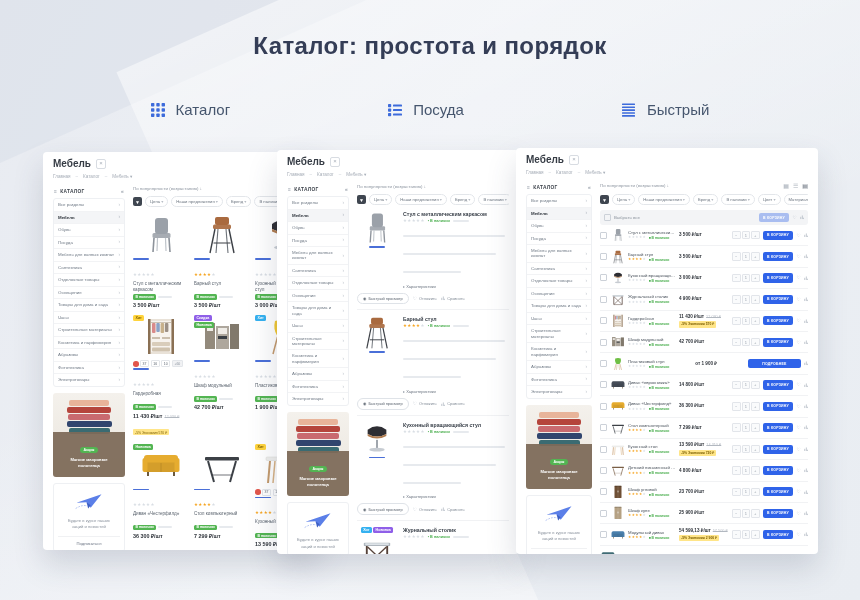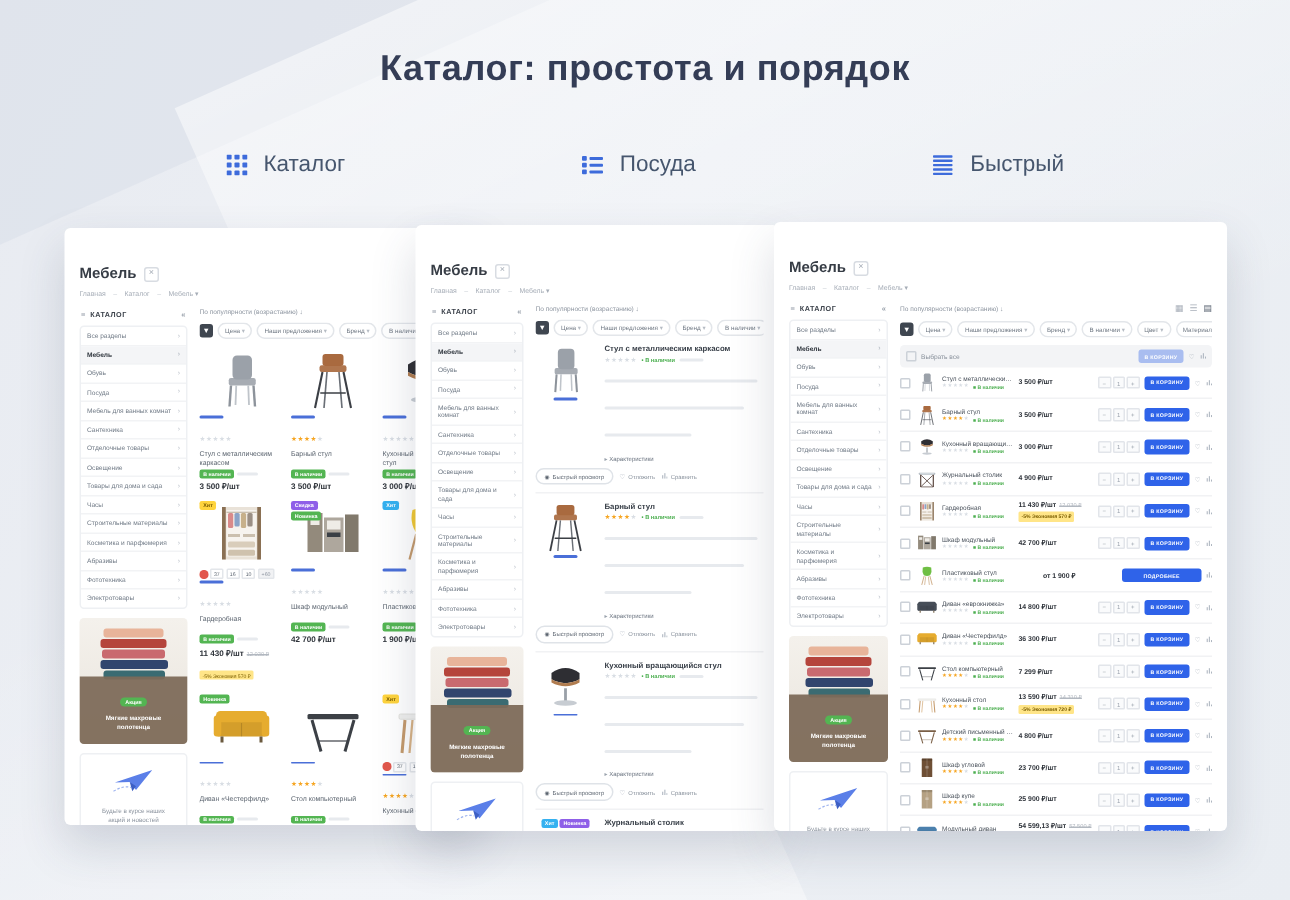--- a/index.html
+++ b/index.html
@@ -16,21 +16,21 @@
   .modes{position:absolute;top:101px;left:0;width:100%;display:flex;justify-content:center;gap:158px}
   .mode{display:flex;align-items:center;gap:11px;font-size:15px;color:#46566e;cursor:pointer}
   .mode-ico{color:#3d6bdb;display:flex}
 
   
   .card{position:absolute;background:#fff;border-radius:4px;overflow:hidden;
         box-shadow:0 14px 30px rgba(55,65,95,.18)}
   .card-tiles{left:43px;top:152px;width:278px;height:398px;z-index:1}
   .card-list{left:277px;top:150px;width:242px;height:404px;z-index:2}
   .card-table{left:516px;top:148px;width:302px;height:406px;z-index:3}
-  .cin{padding:25px 10px 0}
+  .cin{padding:6px 10px 0}
   .chead{display:flex;align-items:center;gap:5px}
   .ctitle{font-size:10px;font-weight:700;color:#363c45}
   .close-chip{width:8px;height:8px;border:1px solid #d8dce2;border-radius:2px;color:#a7aeb8;
               font-size:6px;line-height:7px;text-align:center;cursor:pointer}
   .crumbs{display:flex;gap:5px;margin-top:5px;font-size:4.6px;color:#a6adb7}
   .crumbs i{font-style:normal;color:#c9ced5}
   .cbody{display:flex;gap:8px;margin-top:7px;align-items:flex-start}
 
   
   .sidebar{width:72px;flex:none}

